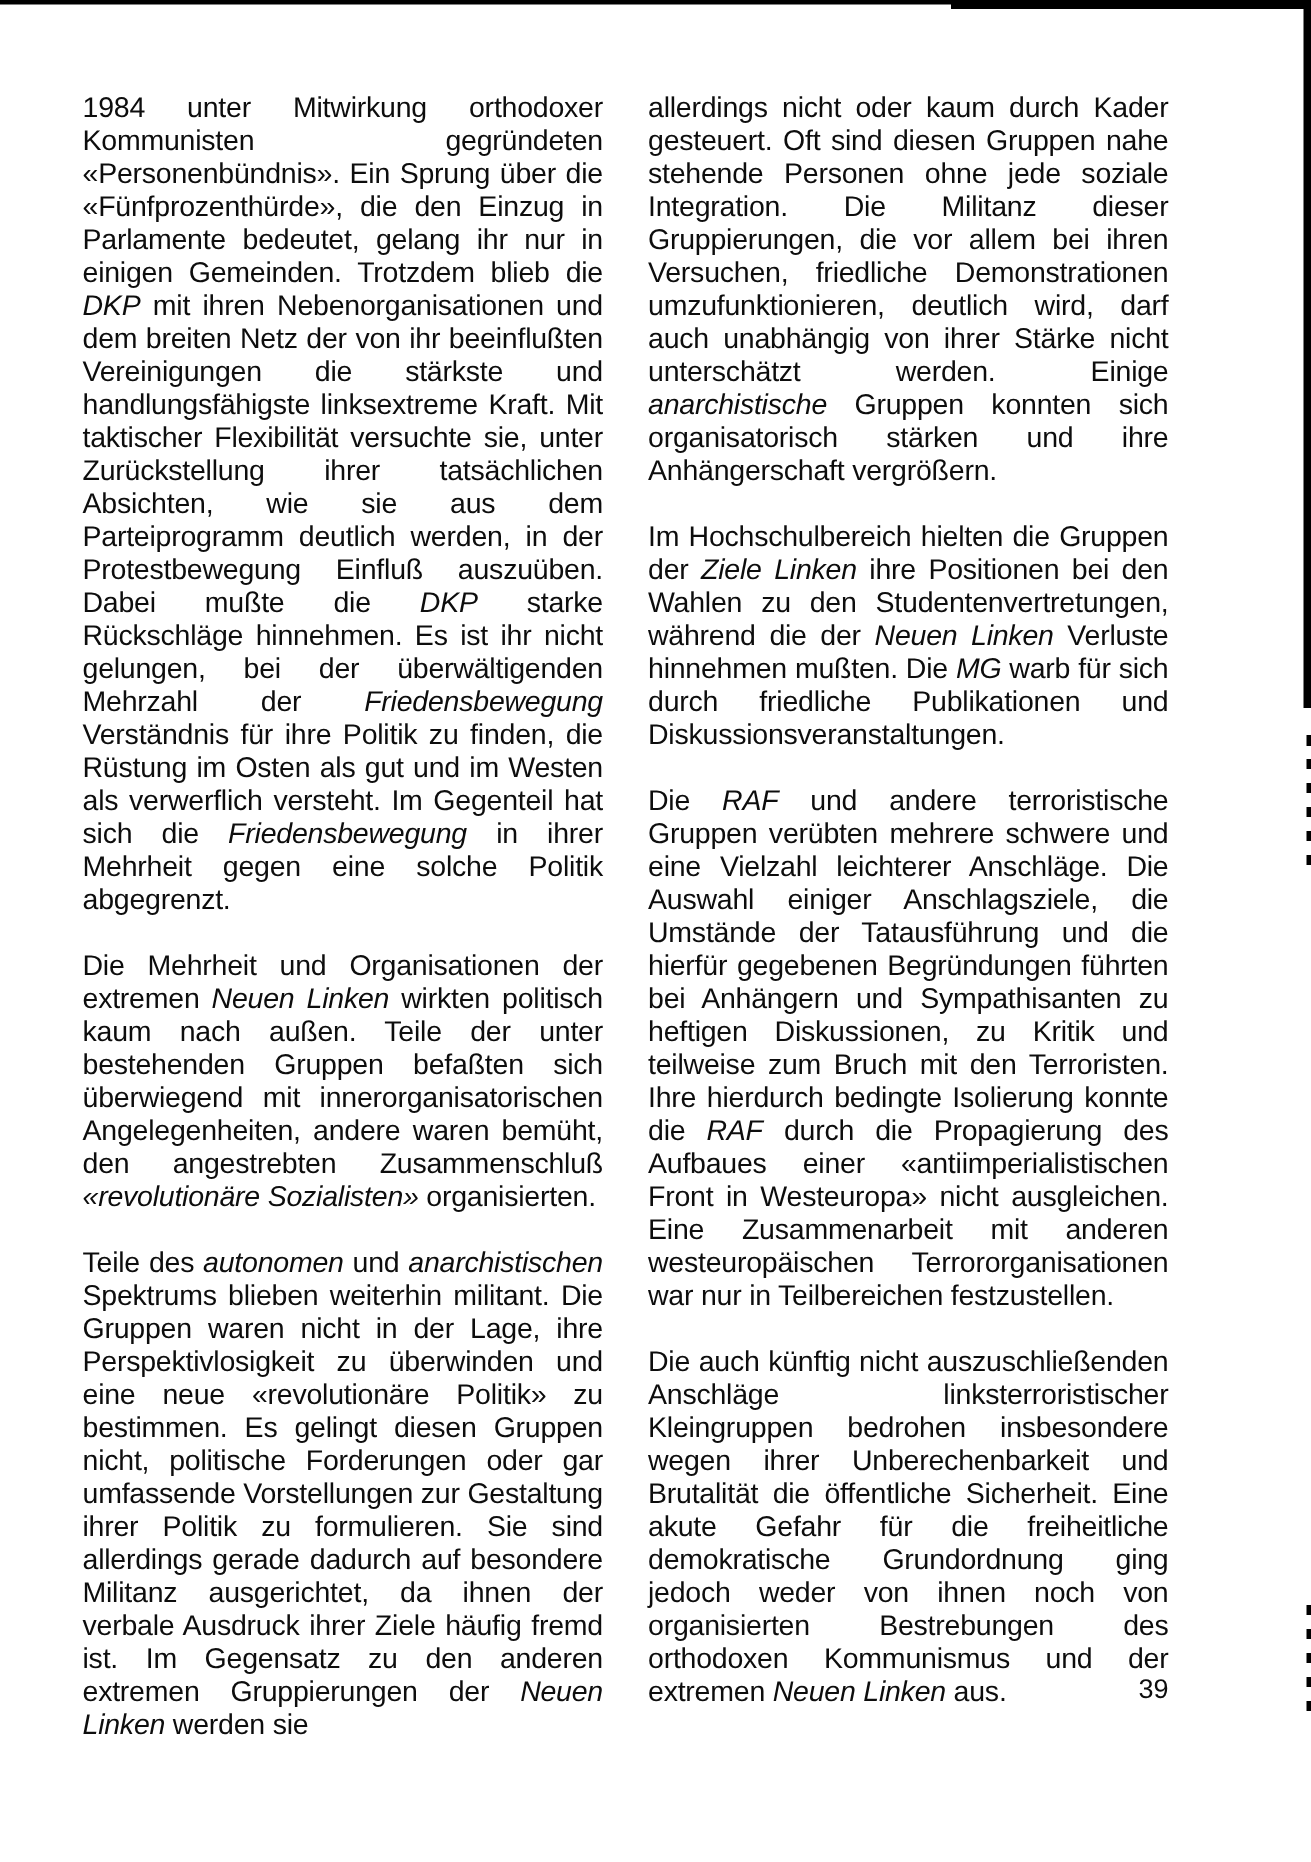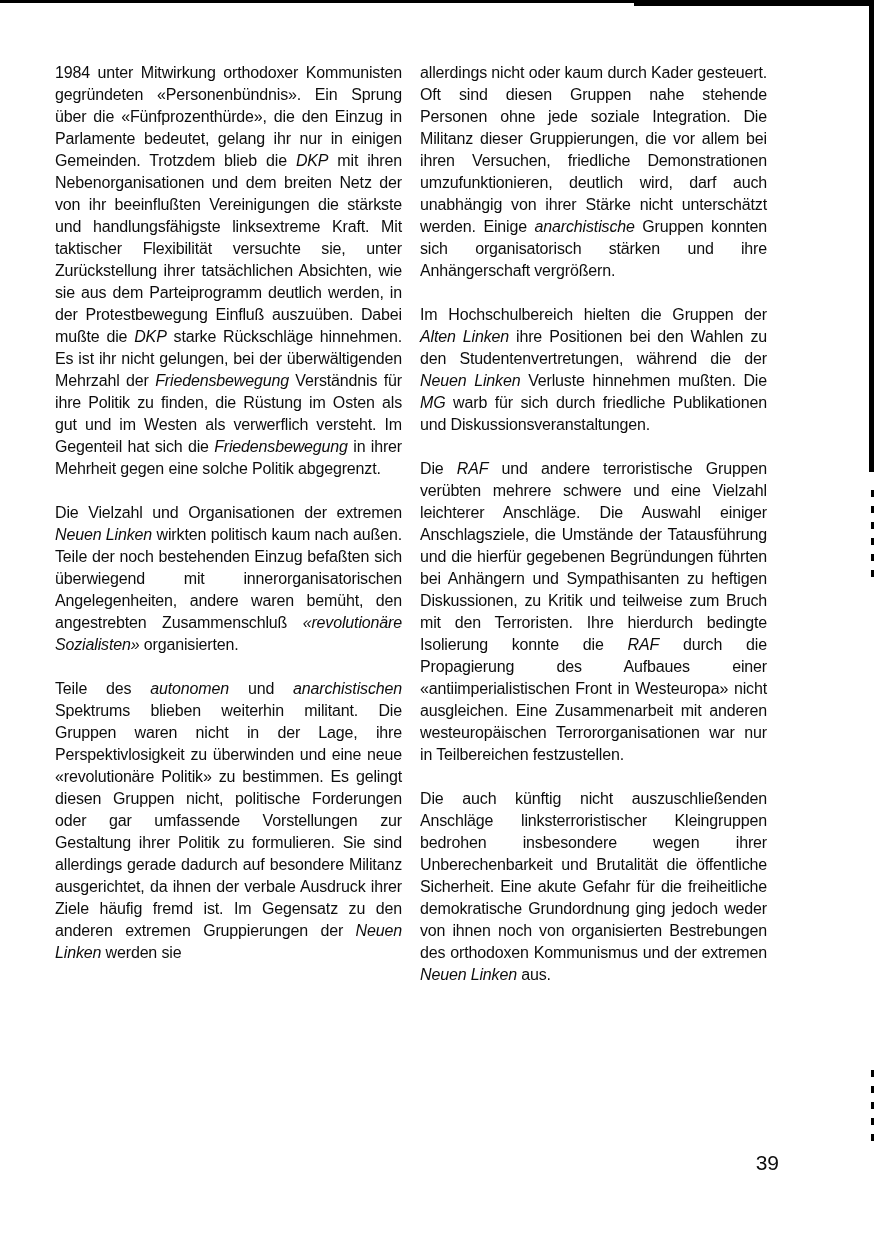--- a/index.html
+++ b/index.html
@@ -15,40 +15,40 @@
     margin: 0 auto;
     background: #ffffff;
     overflow: hidden;
     font-family: "Liberation Sans", "DejaVu Sans", sans-serif;
     color: #0d0d0d;
   }
   .text-column {
     position: absolute;
     top: 62px;
     width: 347px;
-    font-size: 16px;
+    font-size: 19px;
     line-height: 22px;
     text-align: justify;
     letter-spacing: -0.15px;
   }
   .text-column.left  { left: 55px; }
-  .text-column.right { left: 420px; }
+  .text-column.right { left: 432px; }
   .para {
     margin: 0 0 22px 0;
   }
   .para em {
     font-style: italic;
   }
   .page-number {
     position: absolute;
-    top: 1152px;
+    top: 1115px;
     left: 432px;
     width: 347px;
     text-align: right;
-    font-size: 21px;
+    font-size: 18px;
     line-height: 22px;
   }
   
   .scan-top {
     position: absolute;
     top: 0; left: 0;
     width: 100%; height: 3px;
     background: #000;
   }
   .scan-top-corner {
@@ -82,25 +82,25 @@
 <div class="page">
 
   <div class="scan-top"></div>
   <div class="scan-top-corner"></div>
   <div class="scan-right-bar"></div>
   <div class="scan-right-dashes-1"></div>
   <div class="scan-right-dashes-2"></div>
 
   <div class="text-column left">
       <p class="para"><span>1984 unter Mitwirkung orthodoxer Kommunisten gegründeten «Personenbündnis». Ein Sprung über die «Fünfprozenthürde», die den Einzug in Parlamente bedeutet, gelang ihr nur in einigen Gemeinden. Trotzdem blieb die </span><em>DKP</em><span> mit ihren Nebenorganisationen und dem breiten Netz der von ihr beeinflußten Vereinigungen die stärkste und handlungsfähigste linksextreme Kraft. Mit taktischer Flexibilität versuchte sie, unter Zurückstellung ihrer tatsächlichen Absichten, wie sie aus dem Parteiprogramm deutlich werden, in der Protestbewegung Einfluß auszuüben. Dabei mußte die </span><em>DKP</em><span> starke Rückschläge hinnehmen. Es ist ihr nicht gelungen, bei der überwältigenden Mehrzahl der </span><em>Friedensbewegung</em><span> Verständnis für ihre Politik zu finden, die Rüstung im Osten als gut und im Westen als verwerflich versteht. Im Gegenteil hat sich die </span><em>Friedensbewegung</em><span> in ihrer Mehrheit gegen eine solche Politik abgegrenzt.</span></p>
-      <p class="para"><span>Die Vielzahl und Organisationen der extremen </span><em>Neuen Linken</em><span> wirkten politisch kaum nach außen. Teile der noch bestehenden Einzug befaßten sich überwiegend mit innerorganisatorischen Angelegenheiten, andere waren bemüht, den angestrebten Zusammenschluß </span><em>«revolutionäre Sozialisten»</em><span> organisierten.</span></p>
+      <p class="para"><span>Die Mehrheit und Organisationen der extremen </span><em>Neuen Linken</em><span> wirkten politisch kaum nach außen. Teile der unter bestehenden Gruppen befaßten sich überwiegend mit innerorganisatorischen Angelegenheiten, andere waren bemüht, den angestrebten Zusammenschluß </span><em>«revolutionäre Sozialisten»</em><span> organisierten.</span></p>
       <p class="para"><span>Teile des </span><em>autonomen</em><span> und </span><em>anarchistischen</em><span> Spektrums blieben weiterhin militant. Die Gruppen waren nicht in der Lage, ihre Perspektivlosigkeit zu überwinden und eine neue «revolutionäre Politik» zu bestimmen. Es gelingt diesen Gruppen nicht, politische Forderungen oder gar umfassende Vorstellungen zur Gestaltung ihrer Politik zu formulieren. Sie sind allerdings gerade dadurch auf besondere Militanz ausgerichtet, da ihnen der verbale Ausdruck ihrer Ziele häufig fremd ist. Im Gegensatz zu den anderen extremen Gruppierungen der </span><em>Neuen Linken</em><span> werden sie</span></p>
     </div>
   <div class="text-column right">
       <p class="para"><span>allerdings nicht oder kaum durch Kader gesteuert. Oft sind diesen Gruppen nahe stehende Personen ohne jede soziale Integration. Die Militanz dieser Gruppierungen, die vor allem bei ihren Versuchen, friedliche Demonstrationen umzufunktionieren, deutlich wird, darf auch unabhängig von ihrer Stärke nicht unterschätzt werden. Einige </span><em>anarchistische</em><span> Gruppen konnten sich organisatorisch stärken und ihre Anhängerschaft vergrößern.</span></p>
-      <p class="para"><span>Im Hochschulbereich hielten die Gruppen der </span><em>Alten Linken</em><span> ihre Positionen bei den Wahlen zu den Studentenvertretungen, während die der </span><em>Neuen Linken</em><span> Verluste hinnehmen mußten. Die </span><em>MG</em><span> warb für sich durch friedliche Publikationen und Diskussionsveranstaltungen.</span></p>
+      <p class="para"><span>Im Hochschulbereich hielten die Gruppen der </span><em>Ziele Linken</em><span> ihre Positionen bei den Wahlen zu den Studentenvertretungen, während die der </span><em>Neuen Linken</em><span> Verluste hinnehmen mußten. Die </span><em>MG</em><span> warb für sich durch friedliche Publikationen und Diskussionsveranstaltungen.</span></p>
       <p class="para"><span>Die </span><em>RAF</em><span> und andere terroristische Gruppen verübten mehrere schwere und eine Vielzahl leichterer Anschläge. Die Auswahl einiger Anschlagsziele, die Umstände der Tatausführung und die hierfür gegebenen Begründungen führten bei Anhängern und Sympathisanten zu heftigen Diskussionen, zu Kritik und teilweise zum Bruch mit den Terroristen. Ihre hierdurch bedingte Isolierung konnte die </span><em>RAF</em><span> durch die Propagierung des Aufbaues einer «antiimperialistischen Front in Westeuropa» nicht ausgleichen. Eine Zusammenarbeit mit anderen westeuropäischen Terrororganisationen war nur in Teilbereichen festzustellen.</span></p>
       <p class="para"><span>Die auch künftig nicht auszuschließenden Anschläge linksterroristischer Kleingruppen bedrohen insbesondere wegen ihrer Unberechenbarkeit und Brutalität die öffentliche Sicherheit. Eine akute Gefahr für die freiheitliche demokratische Grundordnung ging jedoch weder von ihnen noch von organisierten Bestrebungen des orthodoxen Kommunismus und der extremen </span><em>Neuen Linken</em><span> aus.</span></p>
     </div>
 
   <div class="page-number">39</div>
 
 </div>
 
 </body></html>

